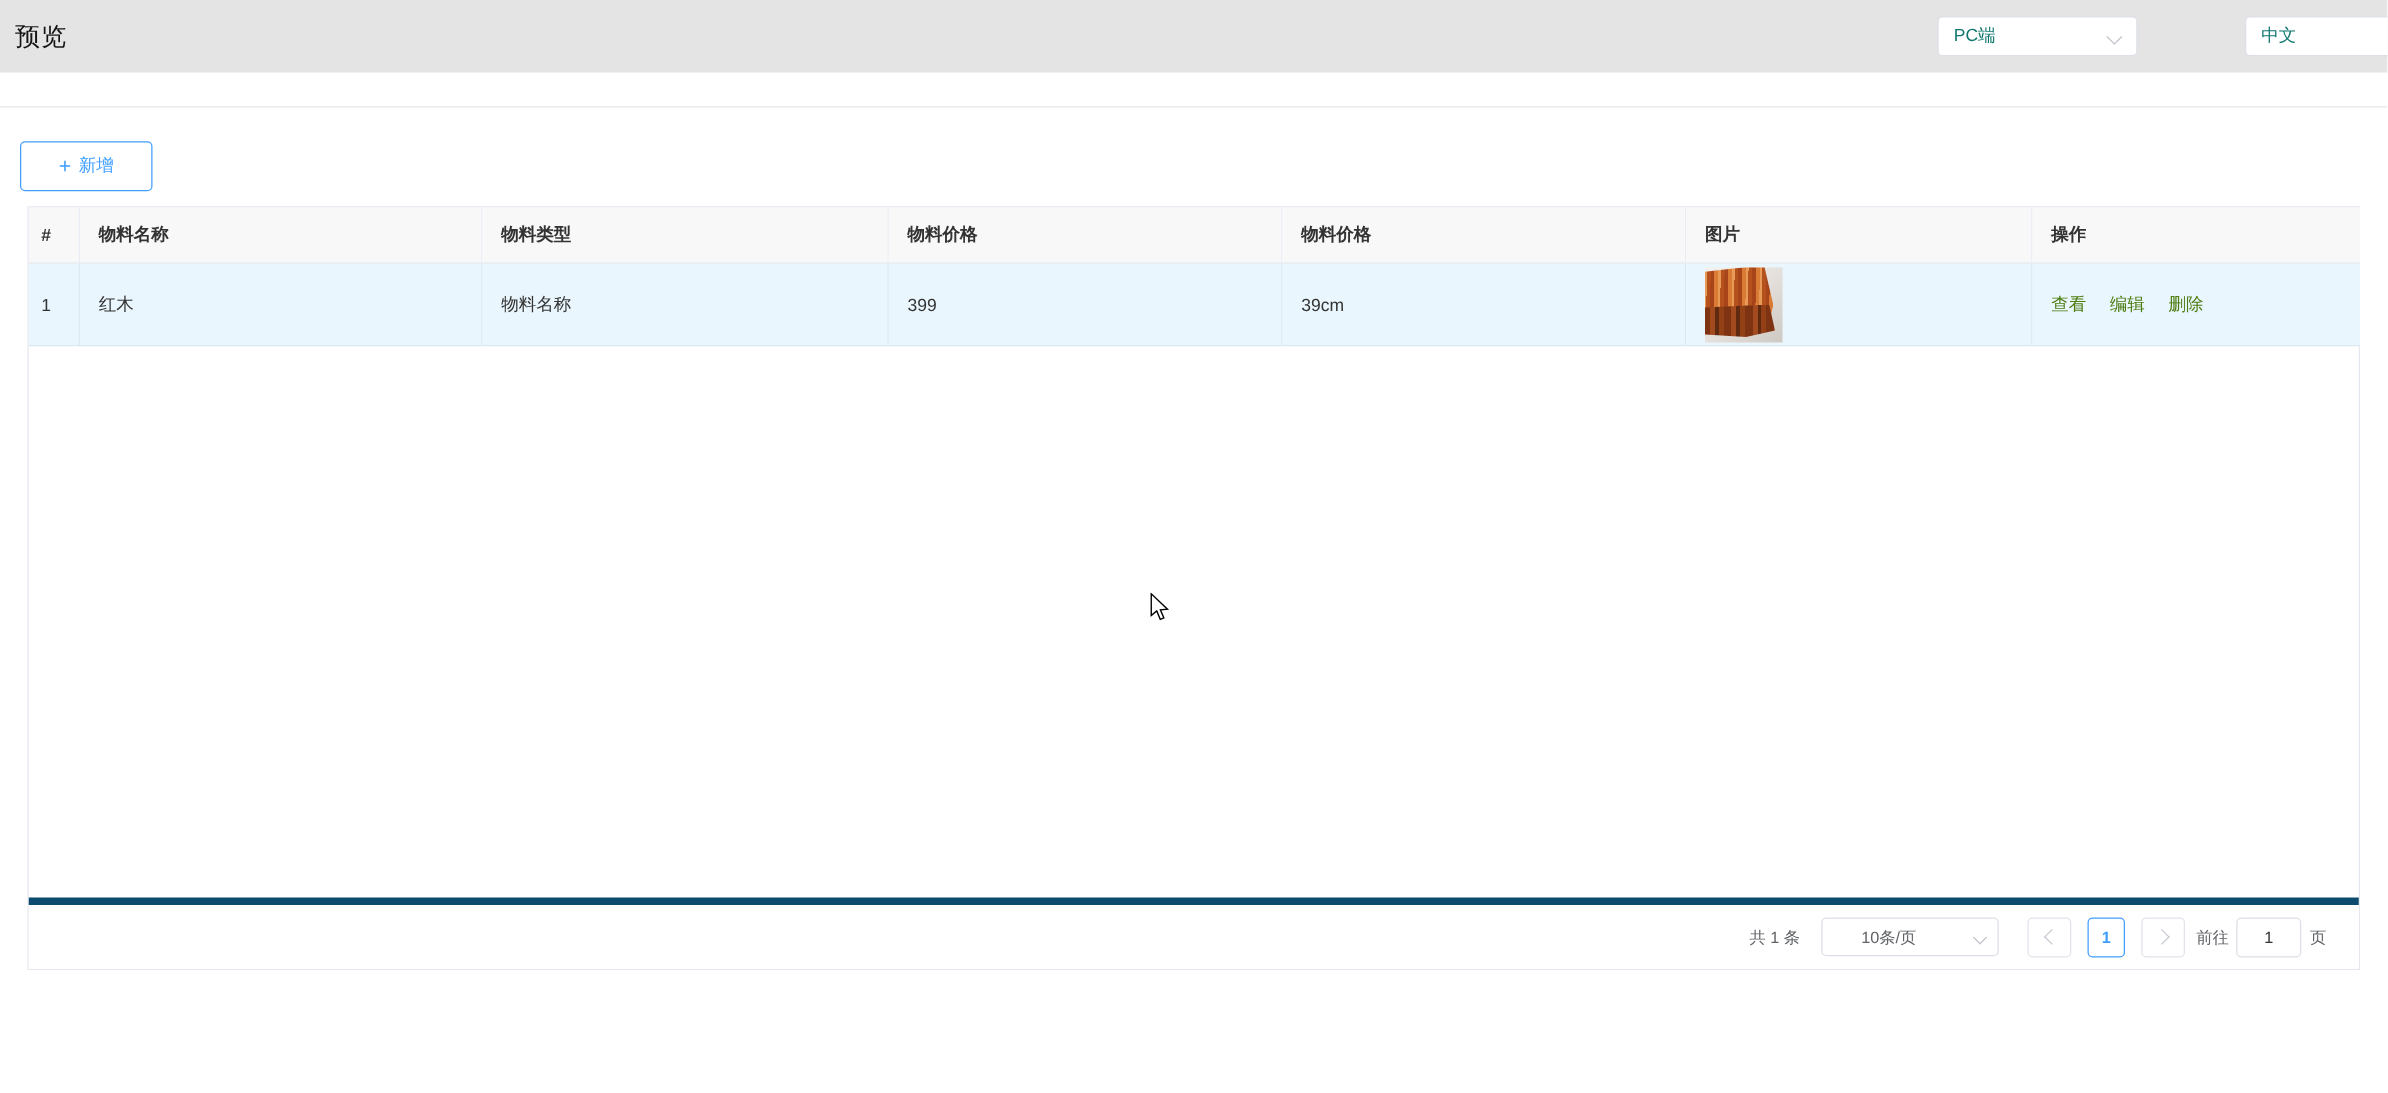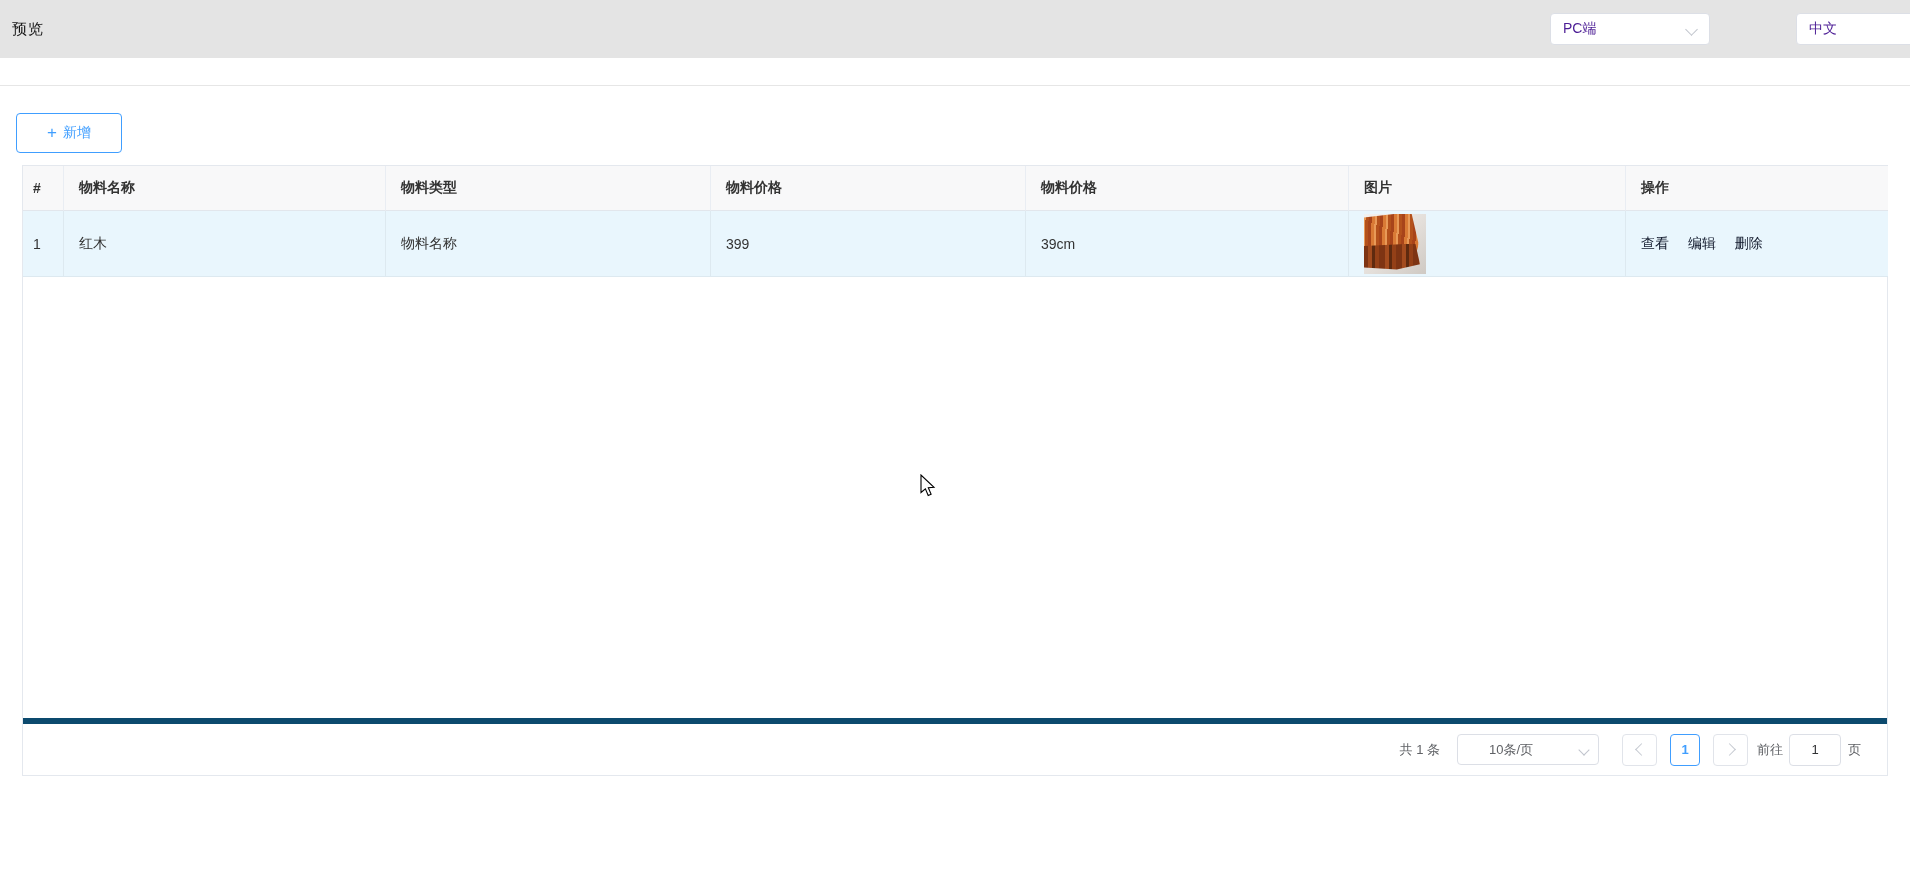--- a/index.html
+++ b/index.html
@@ -9,27 +9,27 @@
     font-family:"Liberation Sans", sans-serif;
     -webkit-font-smoothing:antialiased;
   }
   
   .topbar{
     position:absolute;left:0;top:0;width:1910px;height:58px;
     background:#e4e4e4;display:flex;align-items:center;
   }
   .page-title{
     position:absolute;left:12px;top:0;height:58px;display:flex;align-items:center;
-    font-size:15px;color:#141414;letter-spacing:1px;
+    font-size:20px;color:#141414;letter-spacing:1px;
   }
   .top-select{
     position:absolute;top:13px;height:32px;background:#ffffff;
     border:1px solid #dcdfe6;border-radius:4px;box-sizing:border-box;
     display:flex;align-items:center;padding:0 30px 0 12px;
-    font-size:14px;color:#4c1d95;cursor:pointer;
+    font-size:14px;color:#0f766e;cursor:pointer;
   }
   .top-select.device{left:1550px;width:160px;}
   .top-select.lang{left:1796px;width:169px;align-items:center;}
   .chev-down{
     position:absolute;right:13px;top:11px;width:8px;height:8px;
     border-right:1.5px solid #c0c4cc;border-bottom:1.5px solid #c0c4cc;
     transform:rotate(45deg);
   }
   .hr-divider{
     position:absolute;left:0;top:85px;width:1910px;height:1px;background:#e6e6e6;
@@ -58,21 +58,21 @@
   table.grid th:last-child{border-right:none;}
   table.grid td{
     height:66px;background:#e9f6fd;color:#333333;font-size:14px;
     text-align:left;padding:0 6px 0 15px;
     border-right:1px solid #dde9f0;border-bottom:1px solid #dde9f0;
     box-sizing:border-box;white-space:nowrap;overflow:hidden;
   }
   table.grid td:first-child{padding-left:10px;}
   table.grid td:last-child{border-right:none;}
   td.img-cell{padding-left:10px;}
-  .action-link{color:#0f172a;text-decoration:none;margin-right:15px;cursor:pointer;}
+  .action-link{color:#4d7c0f;text-decoration:none;margin-right:15px;cursor:pointer;}
   .action-link:last-child{margin-right:0;}
   
   .thumb{
     position:relative;width:62px;height:60px;overflow:hidden;display:block;
     background:linear-gradient(135deg,#f4f2f0 0%,#e3ded9 55%,#cfc9c3 100%);
   }
   .thumb .sticks{
     position:absolute;left:-4px;top:-2px;width:60px;height:46px;
     background:repeating-linear-gradient(83deg,#a8441a 0 3px,#d97a35 3px 6px,#e89a58 6px 8px,#b4511c 8px 11px);
     transform:skewX(-8deg);

